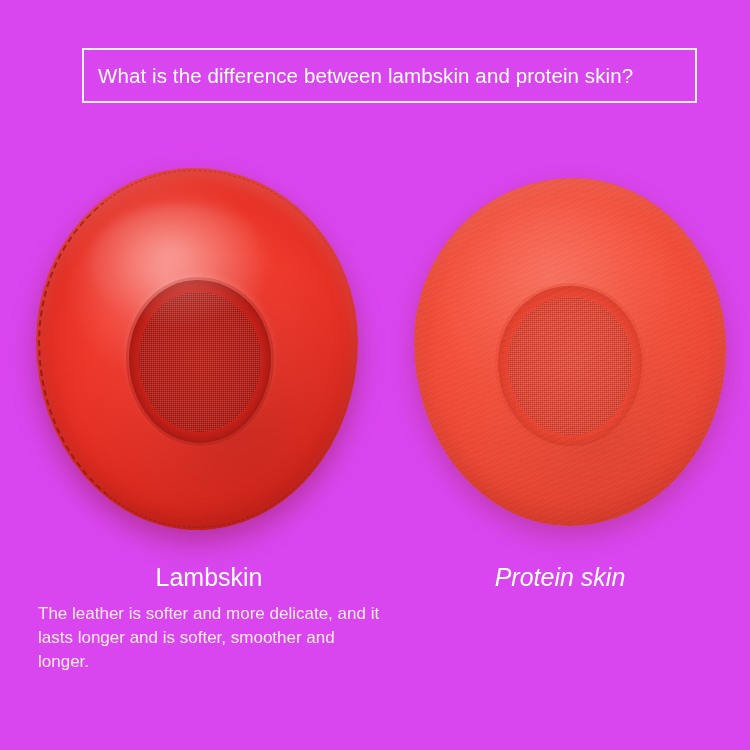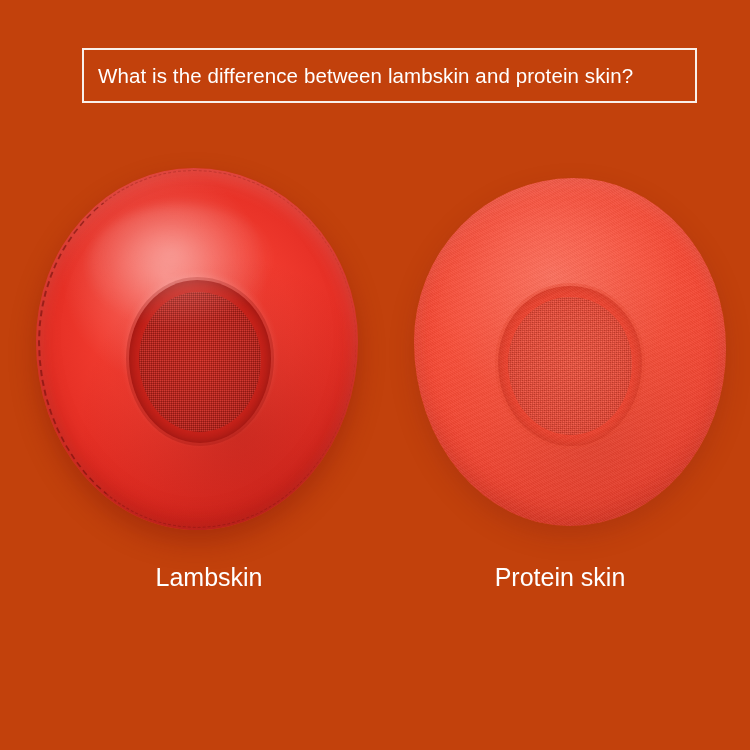--- a/index.html
+++ b/index.html
@@ -5,21 +5,21 @@
 <style>
   html, body {
     margin: 0;
     padding: 0;
     background: #ef554a;
   }
   #page {
     position: relative;
     width: 750px;
     height: 750px;
-    background: #c2410c;
+    background: #d946ef;
     overflow: hidden;
     font-family: "Liberation Sans", sans-serif;
     -webkit-font-smoothing: antialiased;
   }
 
   
   .title-box {
     position: absolute;
     left: 82px;
     top: 48px;
@@ -215,21 +215,21 @@
 
   .caption-heading {
     color: #ffffff;
     font-size: 25px;
     font-weight: 400;
     text-align: center;
     margin: 0 0 10px 0;
     line-height: 1.15;
   }
   .col-left .caption-heading  { padding-right: 4px; }
-  .col-right .caption-heading { padding-right: 36px; }
+  .col-right .caption-heading { padding-right: 36px; font-style: italic; }
 
   .caption-body {
     color: #fdeceb;
     font-size: 17px;
     font-weight: 400;
     line-height: 24px;
     margin: 0;
     padding-left: 2px;
   }
 </style>
@@ -253,19 +253,20 @@
     <div class="pad pad-protein">
       <div class="pad-inner-ring protein-ring">
         <div class="mesh mesh-protein"></div>
       </div>
     </div>
 
   </div>
 
   <div class="caption-col col-left">
     <h2 class="caption-heading">Lambskin</h2>
+    <p class="caption-body">The leather is softer and more delicate, and it lasts longer and is softer, smoother and longer.</p>
   </div>
 
   <div class="caption-col col-right">
     <h2 class="caption-heading">Protein skin</h2>
   </div>
 
 </div>
 
 </body></html>

